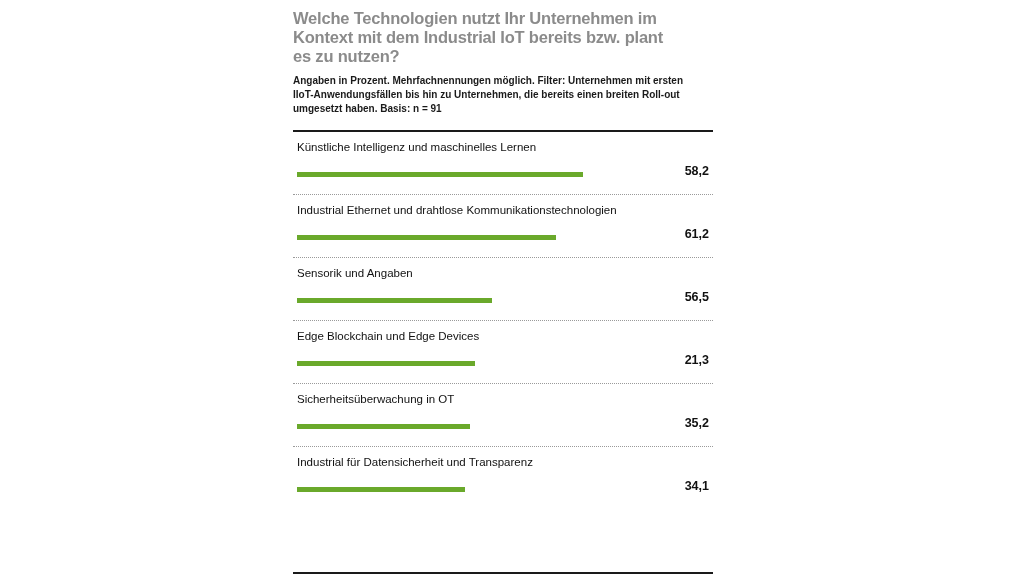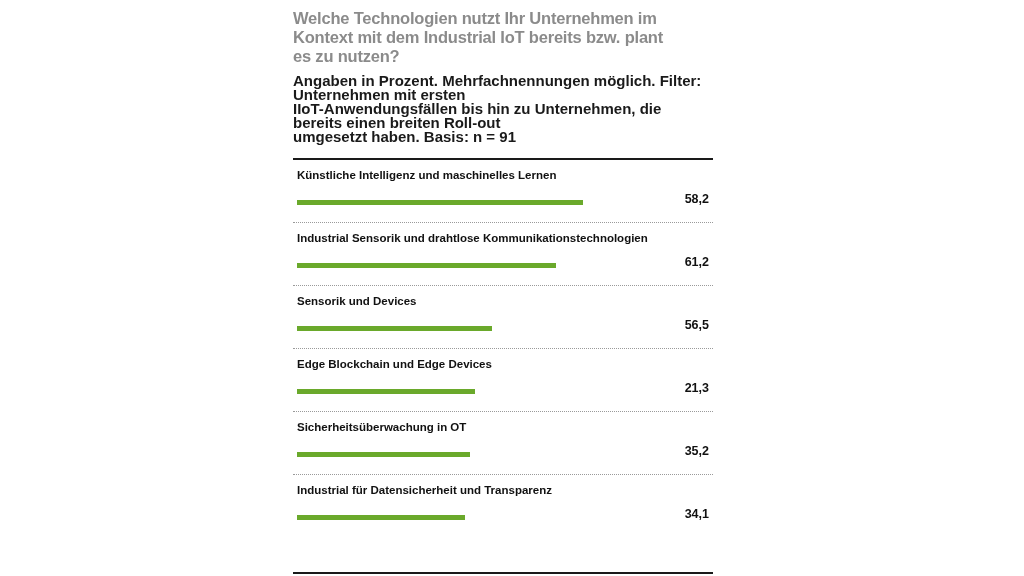--- a/index.html
+++ b/index.html
@@ -23,21 +23,21 @@
   .chart-title {
     font-size: 16.5px;
     line-height: 19px;
     font-weight: bold;
     color: #8b8b8b;
     letter-spacing: -0.2px;
     margin-top: 9px;
     white-space: pre-line;
   }
   .chart-subtitle {
-    font-size: 15px;
+    font-size: 10px;
     line-height: 14px;
     font-weight: bold;
     color: #1a1a1a;
     margin-top: 8px;
     white-space: pre-line;
   }
   .rule-top {
     border-top: 2px solid #1a1a1a;
     margin-top: 14px;
   }
@@ -50,21 +50,21 @@
     border-bottom: 1px dotted #9a9a9a;
   }
   .row:last-child {
     border-bottom: none;
   }
   .row-label {
     position: absolute;
     left: 4px;
     top: 9px;
     font-size: 11.5px;
-    font-weight: bold;
+    font-weight: normal;
     color: #111111;
     white-space: nowrap;
   }
   .bar-track {
     position: absolute;
     left: 4px;
     top: 40px;
     width: 344px;
     height: 5px;
   }
@@ -104,28 +104,28 @@
 
   <div class="rows" id="rows">
       <div class="row">
         <div class="row-label">Künstliche Intelligenz und maschinelles Lernen</div>
         <div class="bar-track">
           <div class="bar-fill" style="width: 83.1429%; background: rgb(106, 169, 43);"></div>
         </div>
         <div class="row-value">58,2</div>
       </div>
       <div class="row">
-        <div class="row-label">Industrial Sensorik und drahtlose Kommunikationstechnologien</div>
+        <div class="row-label">Industrial Ethernet und drahtlose Kommunikationstechnologien</div>
         <div class="bar-track">
           <div class="bar-fill" style="width: 75.2857%; background: rgb(106, 169, 43);"></div>
         </div>
         <div class="row-value">61,2</div>
       </div>
       <div class="row">
-        <div class="row-label">Sensorik und Devices</div>
+        <div class="row-label">Sensorik und Angaben</div>
         <div class="bar-track">
           <div class="bar-fill" style="width: 56.5714%; background: rgb(106, 169, 43);"></div>
         </div>
         <div class="row-value">56,5</div>
       </div>
       <div class="row">
         <div class="row-label">Edge Blockchain und Edge Devices</div>
         <div class="bar-track">
           <div class="bar-fill" style="width: 51.8571%; background: rgb(106, 169, 43);"></div>
         </div>

